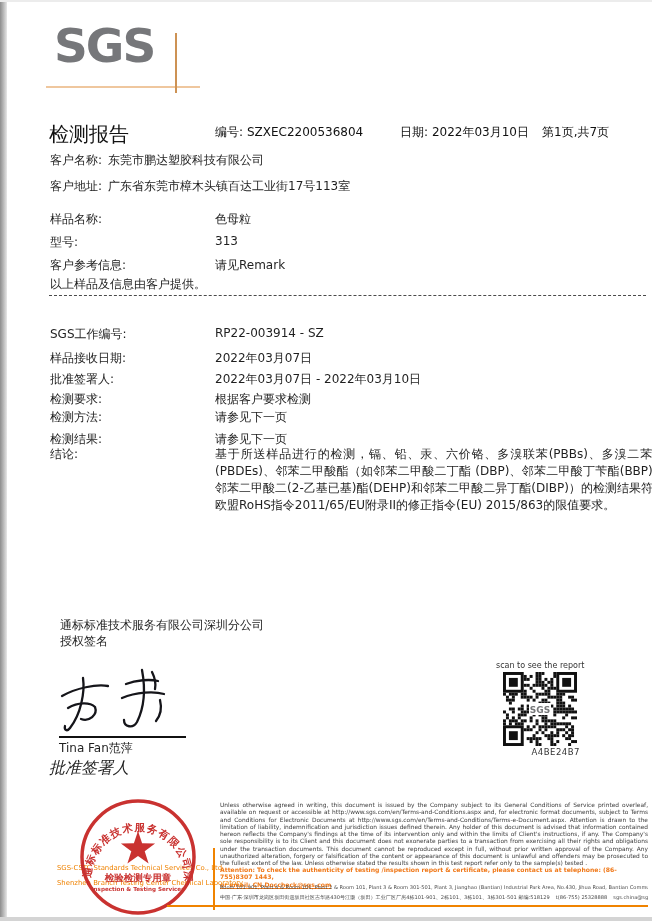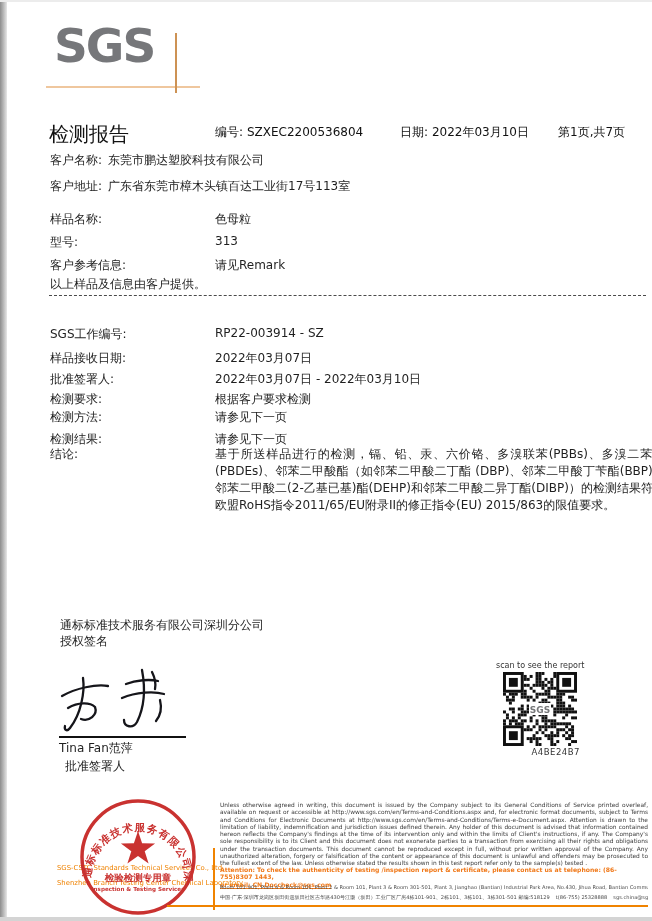--- a/index.html
+++ b/index.html
@@ -22,21 +22,21 @@
   .r .l{position:absolute;left:50px;white-space:nowrap;}
   .r .v{position:absolute;left:215px;white-space:nowrap;}
   .r .v2{position:absolute;left:108px;white-space:nowrap;text-align:right;}
   .dashline{left:49px;top:295px;width:597px;border-top:1.5px dashed #4a4a4a;height:0;}
   .conclusion{left:215px;top:446px;width:450px;font-size:12px;line-height:16.9px;text-align:justify;}
   
   .sig-company{left:60px;top:617px;font-size:12px;}
   .sig-auth{left:60px;top:633px;font-size:12px;}
   .sig-line{left:59px;top:736px;width:127px;border-top:2px solid #111;height:0;}
   .sig-name{left:59px;top:740px;font-size:12px;}
-  .sig-title{left:65px;top:758px;font-size:12px;}
+  .sig-title{left:49px;top:758px;font-size:16px;font-style:italic;}
   
   .qr-caption{left:496px;top:661px;width:84px;font-size:8px;text-align:center;color:#333;white-space:nowrap;}
   .qr-box{left:503px;top:672px;width:74px;height:74px;}
   .qr-code{left:496px;top:747px;width:84px;font-size:8.5px;text-align:right;color:#333;letter-spacing:.5px;}
   
   .stamp{left:76px;top:795px;width:124px;height:124px;z-index:3;opacity:.92;}
   .stamp-en1{left:57px;top:864px;font-size:6.9px;color:#ef8200;z-index:2;white-space:nowrap;}
   .stamp-en2{left:57px;top:879px;font-size:6.9px;color:#ef8200;z-index:2;white-space:nowrap;}
   .legal{left:220px;top:802px;width:428px;font-size:5.9px;line-height:7.25px;color:#3c3c3c;text-align:justify;}
   .attention{left:220px;top:866px;width:428px;font-size:6.1px;line-height:7.4px;color:#f07818;font-weight:bold;}
@@ -61,21 +61,21 @@
 
   <div class="abs doc-title">检测报告</div>
   <div class="abs hrow" style="left:215px;">
     <span>编号:</span>
     <span>SZXEC2200536804</span>
   </div>
   <div class="abs hrow" style="left:400px;">
     <span>日期:</span>
     <span>2022年03月10日</span>
   </div>
-  <div class="abs hrow" style="left:542px;margin-left:16px;">第1页,共7页</div>
+  <div class="abs hrow" style="left:542px;">第1页,共7页</div>
 
   <div class="r" style="top:152px;">
     <span class="l">客户名称:</span>
     <span class="v2">东莞市鹏达塑胶科技有限公司</span>
   </div>
   <div class="r" style="top:178px;">
     <span class="l">客户地址:</span>
     <span class="v2">广东省东莞市樟木头镇百达工业街17号113室</span>
   </div>
 

